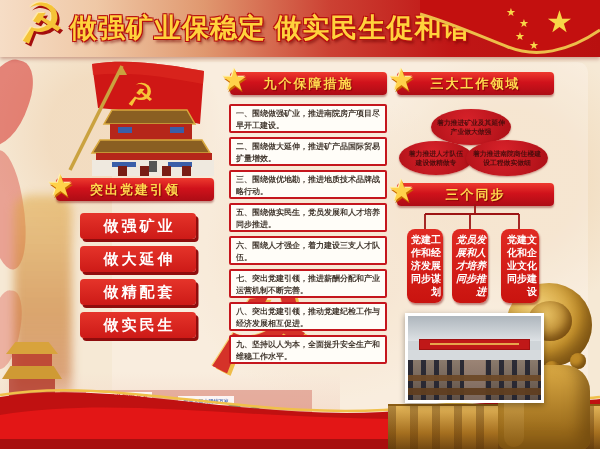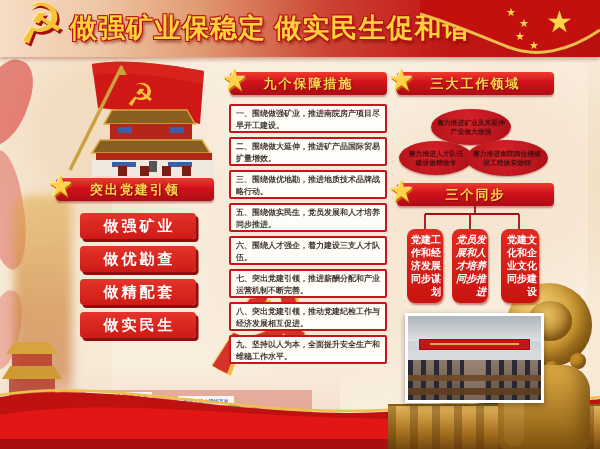--- a/index.html
+++ b/index.html
@@ -203,21 +203,21 @@
     <rect x="110" y="108" width="9" height="10" fill="#7a1d14"></rect>
     <rect x="130" y="108" width="9" height="10" fill="#7a1d14"></rect>
   </svg>
 
   <div class="sec-header hdr-industry">
     <span class="sec-star">★</span>
     <span class="hdr-text">突出党建引领</span>
   </div>
   <div class="btn-col">
     <div class="red-btn">做强矿业</div>
-    <div class="red-btn">做优勘查</div>
+    <div class="red-btn">做大延伸</div>
     <div class="red-btn">做精配套</div>
     <div class="red-btn">做实民生</div>
   </div>
 
   <div class="sec-header hdr-measures">
     <span class="sec-star">★</span>
     <span class="hdr-text">九个保障措施</span>
   </div>
   <div class="measure-list">
     <div class="measure-item">一、围绕做强矿业，推进南院房产项目尽早开工建设。</div>

